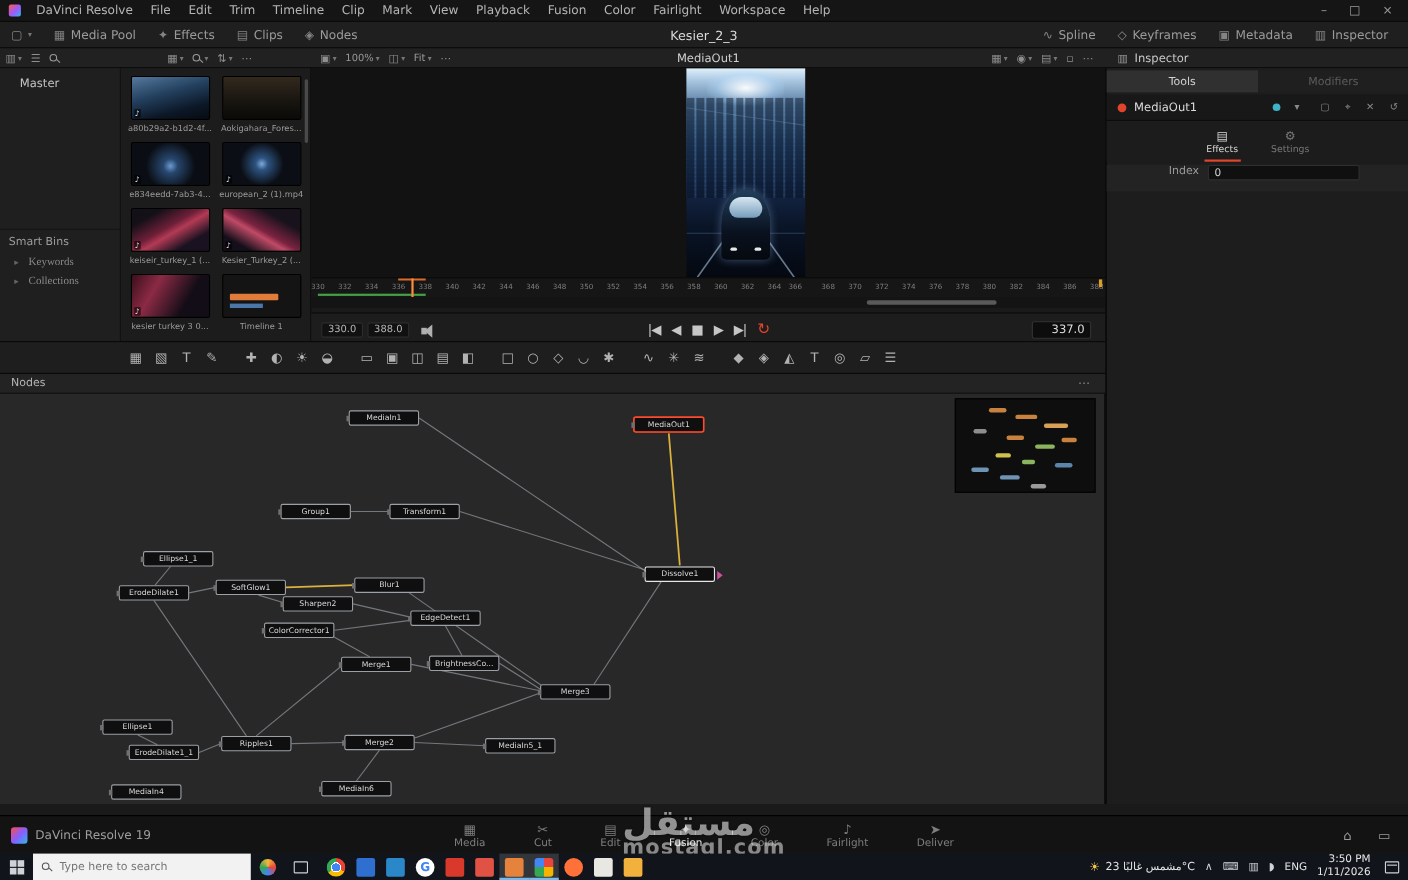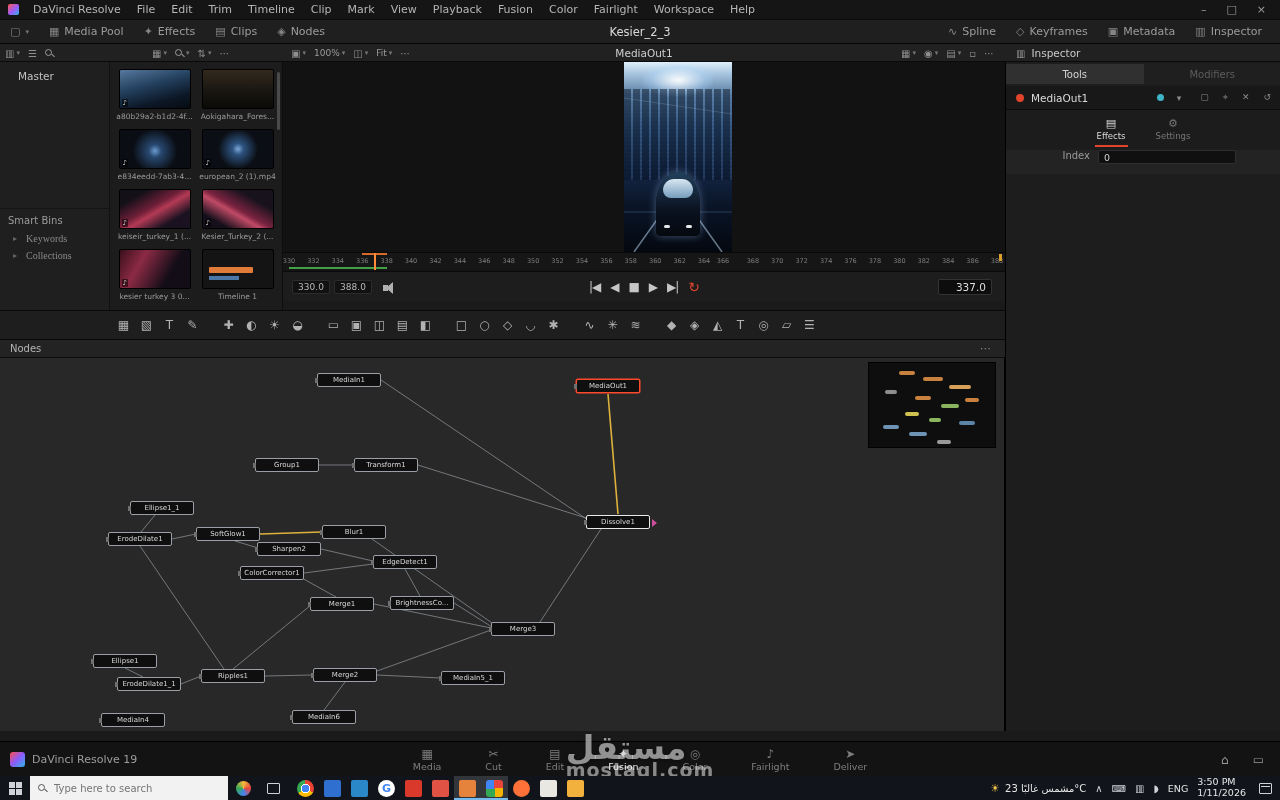--- a/index.html
+++ b/index.html
@@ -79,21 +79,21 @@
 
   
   #ruler { position:absolute; left:283px; top:252px; width:722px; height:18px; background:#161616; border-top:1px solid #090909; overflow:hidden; }
   .rnum { position:absolute; top:4px; font-size:6.5px; color:#7e7e7e; transform:translateX(-50%); }
   .greenline { position:absolute; bottom:1px; height:2px; background:#43a047; }
   .rangestrip { position:absolute; top:0; height:2px; background:#d86b2a; }
   .playhead { position:absolute; top:0; width:2px; height:18px; background:#ff8c3a; }
   .endtick { position:absolute; top:1px; width:3px; height:7px; background:#d8a02a; }
   #hscroll { position:absolute; left:283px; top:270px; width:722px; height:10px; background:#141414; }
   .hthumb { position:absolute; left:505px; top:3px; width:118px; height:4px; background:#5a5a5a; border-radius:2px; }
-  #transport { position:absolute; left:283px; top:271px; width:722px; height:30px; background:#1d1d1d; border-top:1px solid #0a0a0a; }
+  #transport { position:absolute; left:283px; top:284px; width:722px; height:30px; background:#1d1d1d; border-top:1px solid #0a0a0a; }
   .tfield { position:absolute; top:8px; width:38px; height:14px; background:#111; border:1px solid #2c2c2c; border-radius:2px; color:#b8b8b8; font-size:9px; text-align:center; line-height:13px; }
   .spk { position:absolute; left:100px; top:10px; width:15px; height:12px; }
   .spk::before { content:""; position:absolute; left:0; top:3px; width:5px; height:6px; background:#b0b0b0; }
   .spk::after { content:""; position:absolute; left:3px; top:0; border-top:6px solid transparent; border-bottom:6px solid transparent; border-right:7px solid #b0b0b0; }
   #tbuttons { position:absolute; left:361px; top:0; height:30px; transform:translateX(-50%); display:flex; align-items:center; gap:10px; }
   .tbtn { color:#c6c6c6; font-size:12px; letter-spacing:-1px; cursor:default; }
   .tbtn.accent { color:#e0452c; font-size:14px; }
   #curframe { position:absolute; right:13px; top:7px; width:54px; height:16px; background:#0d0d0d; border:1px solid #333; border-radius:2px; color:#dcdcdc; font-size:10.5px; text-align:right; line-height:15px; padding-right:5px; }
 
   
@@ -170,21 +170,21 @@
   .appic { width:17px; height:17px; border-radius:2px; }
   .appic.circle { border-radius:50%; }
   .appic.chrome { border-radius:50%; background:radial-gradient(circle, #4285f4 0 31%, #fff 31% 39%, transparent 39%), conic-gradient(#ea4335 0 33%, #fbbc05 33% 66%, #34a853 66% 100%); }
   .appic.google { border-radius:50%; background:#fff; color:#4285f4; font-size:11px; font-weight:bold; display:flex; align-items:center; justify-content:center; }
   .appic.pinwheel { background:conic-gradient(#e8453c 0 25%, #f5b400 25% 50%, #34a853 50% 75%, #4285f4 75% 100%); border-radius:3px; }
   #tray { margin-left:auto; display:flex; align-items:center; gap:9px; padding-right:8px; color:#e0e0e0; }
   .weather { display:flex; align-items:center; gap:5px; font-size:10px; color:#e6e6e6; }
   .weather .sun { color:#f5c84b; font-size:11px; }
   .trayic { font-size:10px; color:#cfd3d7; }
   .lang { font-size:9.5px; color:#e6e6e6; }
-  .clock { text-align:left; font-size:9.5px; line-height:1.15; color:#e6e6e6; }
+  .clock { text-align:right; font-size:9.5px; line-height:1.15; color:#e6e6e6; }
   .notif { width:13px; height:11px; border:1.4px solid #cfd3d7; border-radius:1px; position:relative; margin-left:4px; }
   .notif::before { content:""; position:absolute; left:1px; right:1px; top:2px; height:1.4px; background:#cfd3d7; }
 </style>
 </head>
 <body>
 
 <div id="root">
 
   <div id="menubar">
     <span class="applogo"></span>

